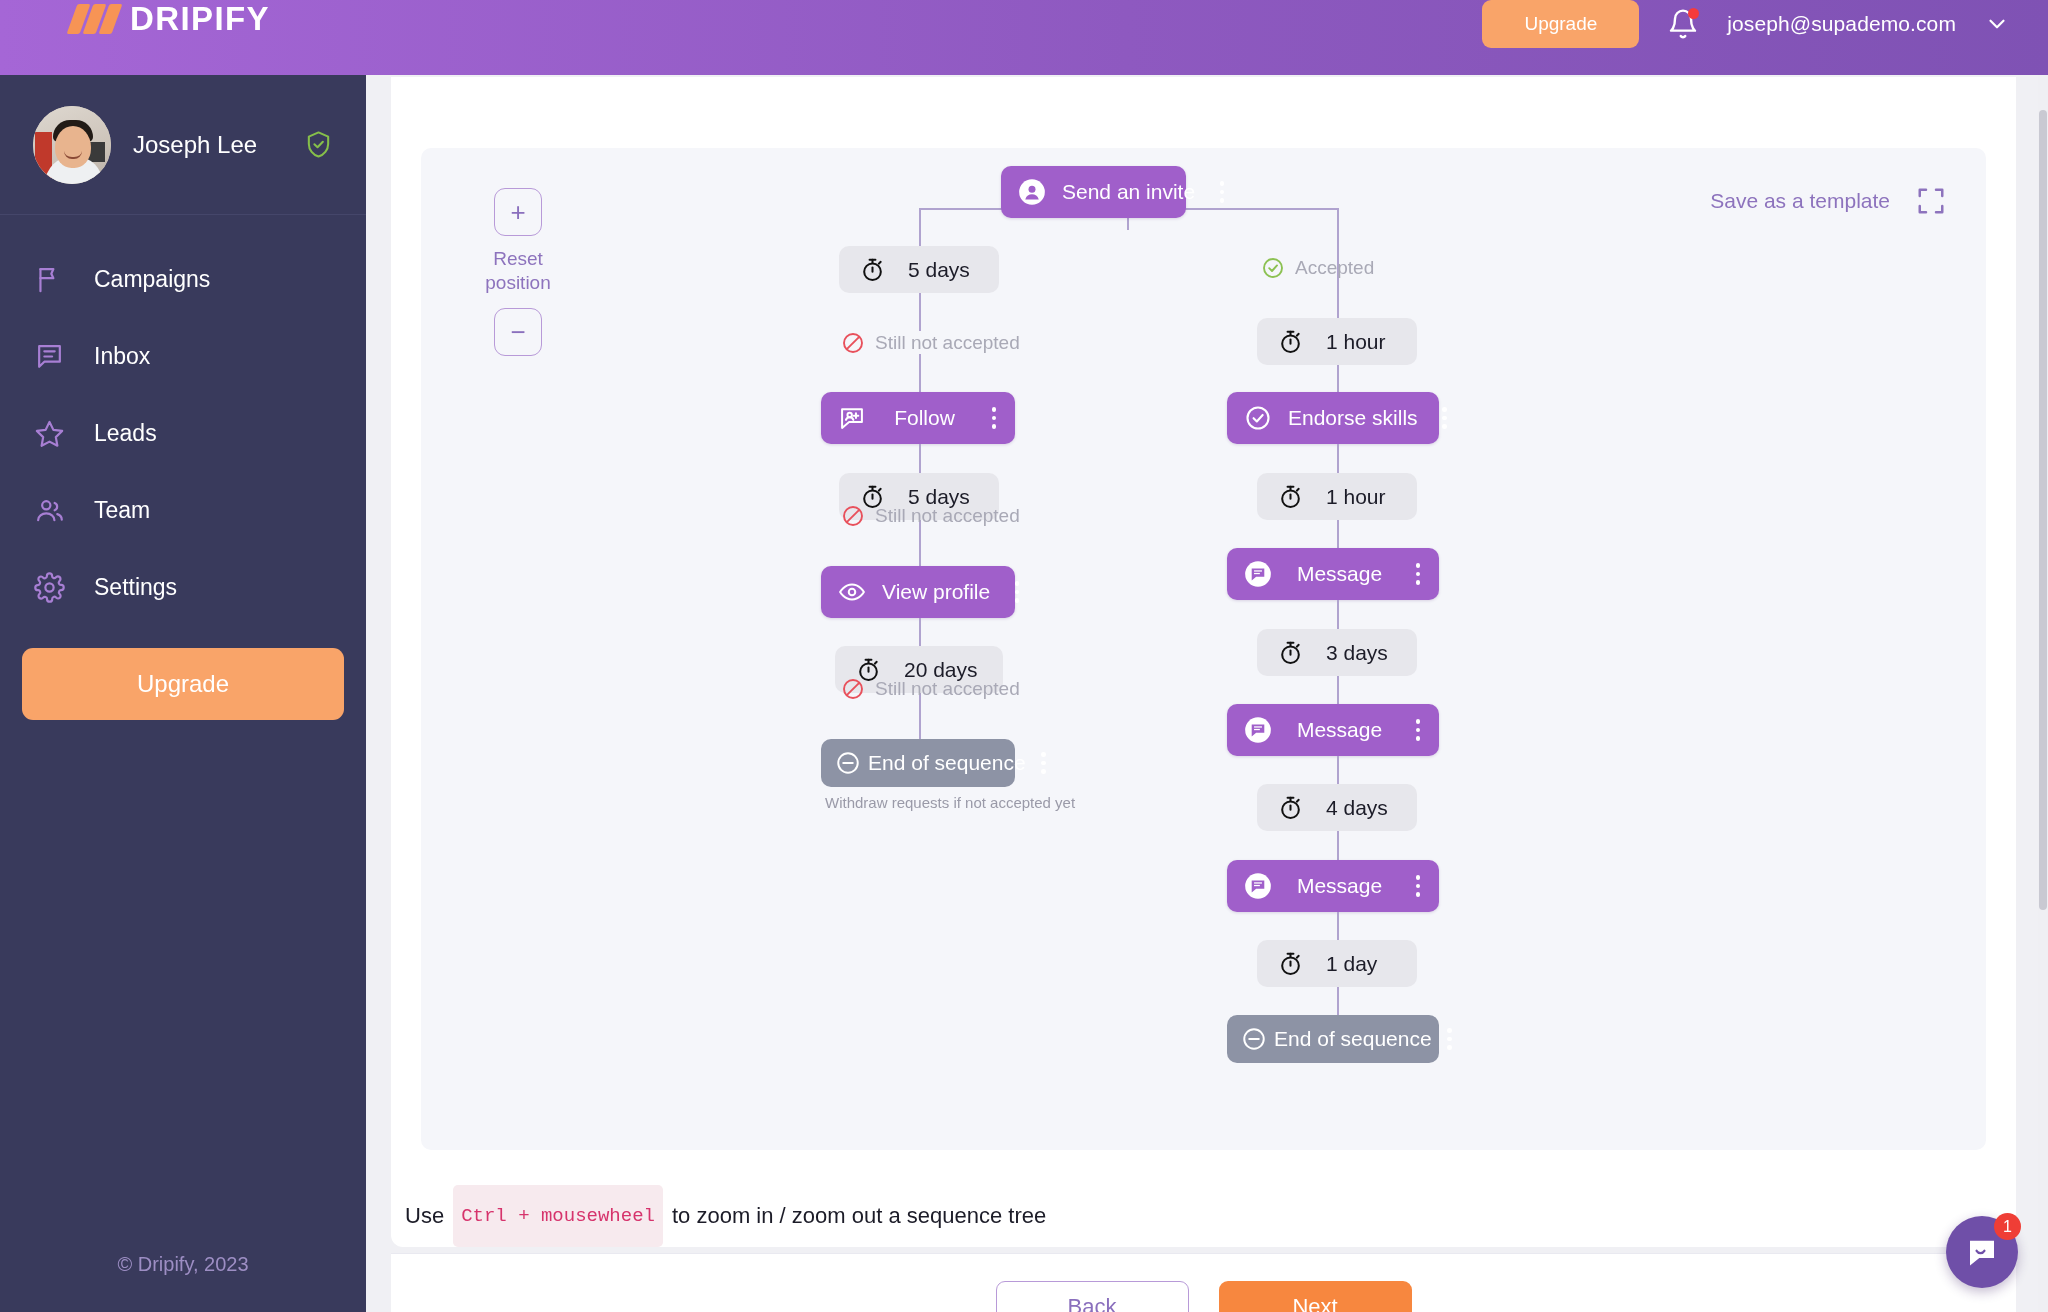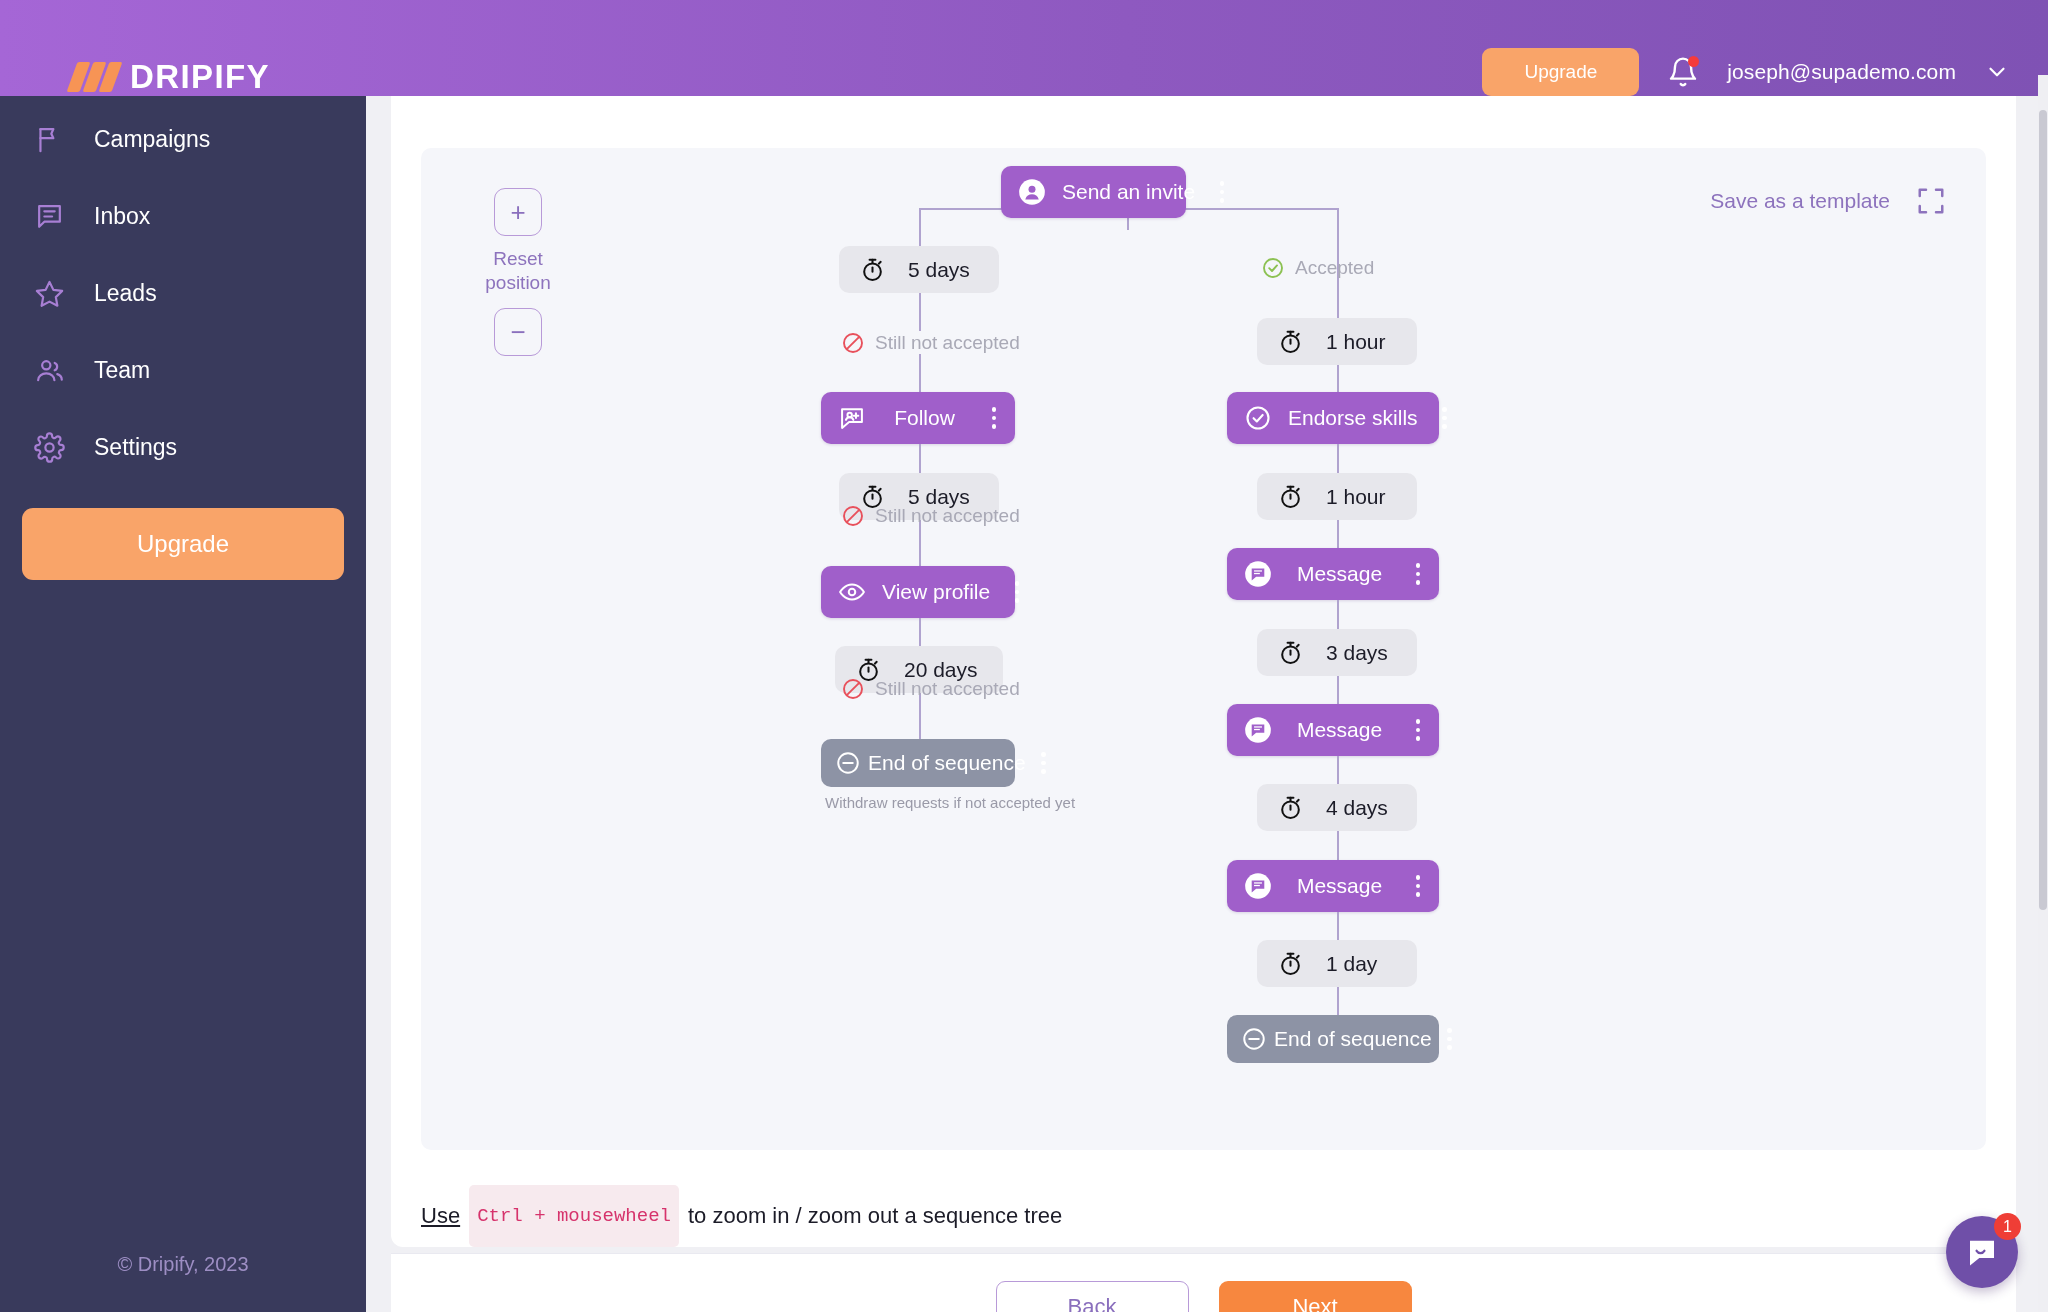--- a/index.html
+++ b/index.html
@@ -6,23 +6,23 @@
   html, body {
     width: 2048px; height: 1312px;
     font-family: "Liberation Sans", sans-serif;
     background: #f0f0f4;
     overflow: hidden;
   }
 
   
   .topbar {
     position: absolute; top: 0; left: 0;
-    width: 2048px; height: 96px;
+    width: 2048px; height: 75px;
     background: linear-gradient(90deg, #a566d6 0%, #8e59c0 55%, #7f52b4 100%);
-    display: flex; align-items: flex-end;
+    display: flex; align-items: flex-start;
     z-index: 40;
   }
   .logo-wrap {
     width: 366px; display: flex; align-items: center;
     padding-left: 72px; gap: 13px;
   }
   .logo-slashes { display: flex; gap: 3px; }
   .logo-slashes span {
     display: block; width: 13px; height: 30px;
     background: #f79455; transform: skewX(-20deg); border-radius: 2px;
@@ -186,21 +186,21 @@
 
   
   .hint {
     position: absolute; left: 25px; top: 1110px;
     width: 1625px; height: 62px;
     display: flex; align-items: center;
     font-size: 22px; color: #1c1c28; gap: 0px;
     background: #ffffff;
     border-radius: 0 0 12px 12px;
   }
-  .hint-pad { padding-left: 30px; text-decoration: underline; }
+  .hint-pad { padding-left: 14px; }
   .kbd {
     background: #f7eaee; color: #d6336c;
     font-family: "Liberation Mono", monospace;
     font-size: 19px; padding: 20px 8px; border-radius: 5px;
     margin: 0 9px;
   }
   .footer-bar {
     position: absolute; left: 25px; top: 1178px;
     width: 1625px; height: 107px;
     background: #ffffff; border-top: 1px solid #e9e9f0;
@@ -274,20 +274,38 @@
     <span class="user-email">joseph@supademo.com</span>
     <span class="chev-down">
       <svg width="26" height="26" viewBox="0 0 24 24" fill="none" stroke="#ffffff" stroke-width="2" stroke-linecap="round" stroke-linejoin="round">
           <polyline points="6 9 12 15 18 9"></polyline>
         </svg>
     </span>
   </div>
 </div>
 
 <div class="sidebar">
+  <div class="profile-block">
+    <span class="avatar">
+      <span class="bg-wall"></span>
+        <span class="red-panel"></span>
+        <span class="dark-box"></span>
+      <span class="shirt"></span>
+        <span class="hair"></span>
+        <span class="head"></span>
+        <span class="smile"></span>
+    </span>
+    <span class="profile-name">Joseph Lee</span>
+    <span class="verified-badge">
+      <svg width="29" height="31" viewBox="0 0 24 24" fill="none" stroke="#86bf4a" stroke-width="1.7" stroke-linecap="round" stroke-linejoin="round">
+        <path d="M12 2l8 3.5v6c0 5-3.5 9-8 10.5-4.5-1.5-8-5.5-8-10.5v-6z"></path>
+        <polyline points="8.6 11.8 11.2 14.3 15.6 9.7"></polyline>
+      </svg>
+    </span>
+  </div>
 
   <div class="nav">
 
     <div class="nav-item">
       <span class="nav-icon">
         <svg width="31" height="31" viewBox="0 0 24 24" fill="none" stroke="#a87fd4" stroke-width="1.7" stroke-linecap="round" stroke-linejoin="round">
           <path d="M5 21V4"></path>
             <path d="M5 4h10l-1.6 3.5L15 11H5"></path>
         </svg>
       </span>

